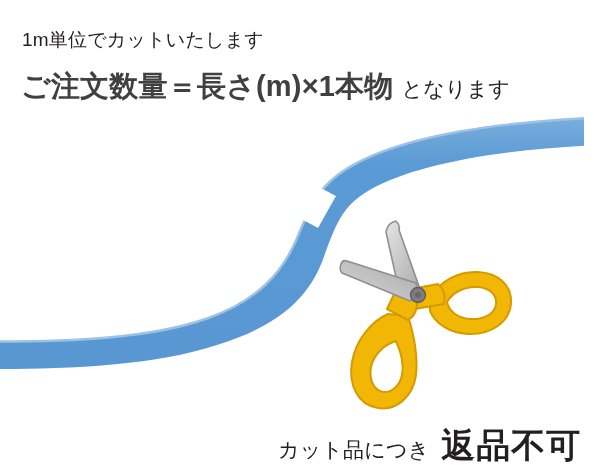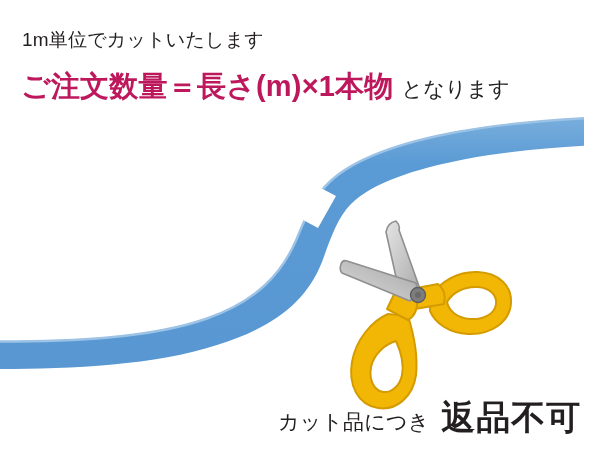--- a/index.html
+++ b/index.html
@@ -33,33 +33,33 @@
     letter-spacing: 0.2px;
   }
 
   #line-order-formula {
     left: 21px;
     top: 72px;
     font-size: 29px;
     letter-spacing: 0.2px;
   }
   #line-order-formula .red {
-    color: #be185d;
+    color: #404040;
     font-weight: bold;
   }
   #line-order-formula .blk {
     color: #231f20;
     font-weight: normal;
     font-size: 21px;
     margin-left: 8px;
   }
 
   #line-no-return {
     left: 278px;
-    top: 400px;
+    top: 428px;
     color: #231f20;
   }
   #line-no-return .small {
     font-size: 21px;
     letter-spacing: 0.2px;
   }
   #line-no-return .big {
     font-size: 34px;
     font-weight: bold;
     margin-left: 12px;

